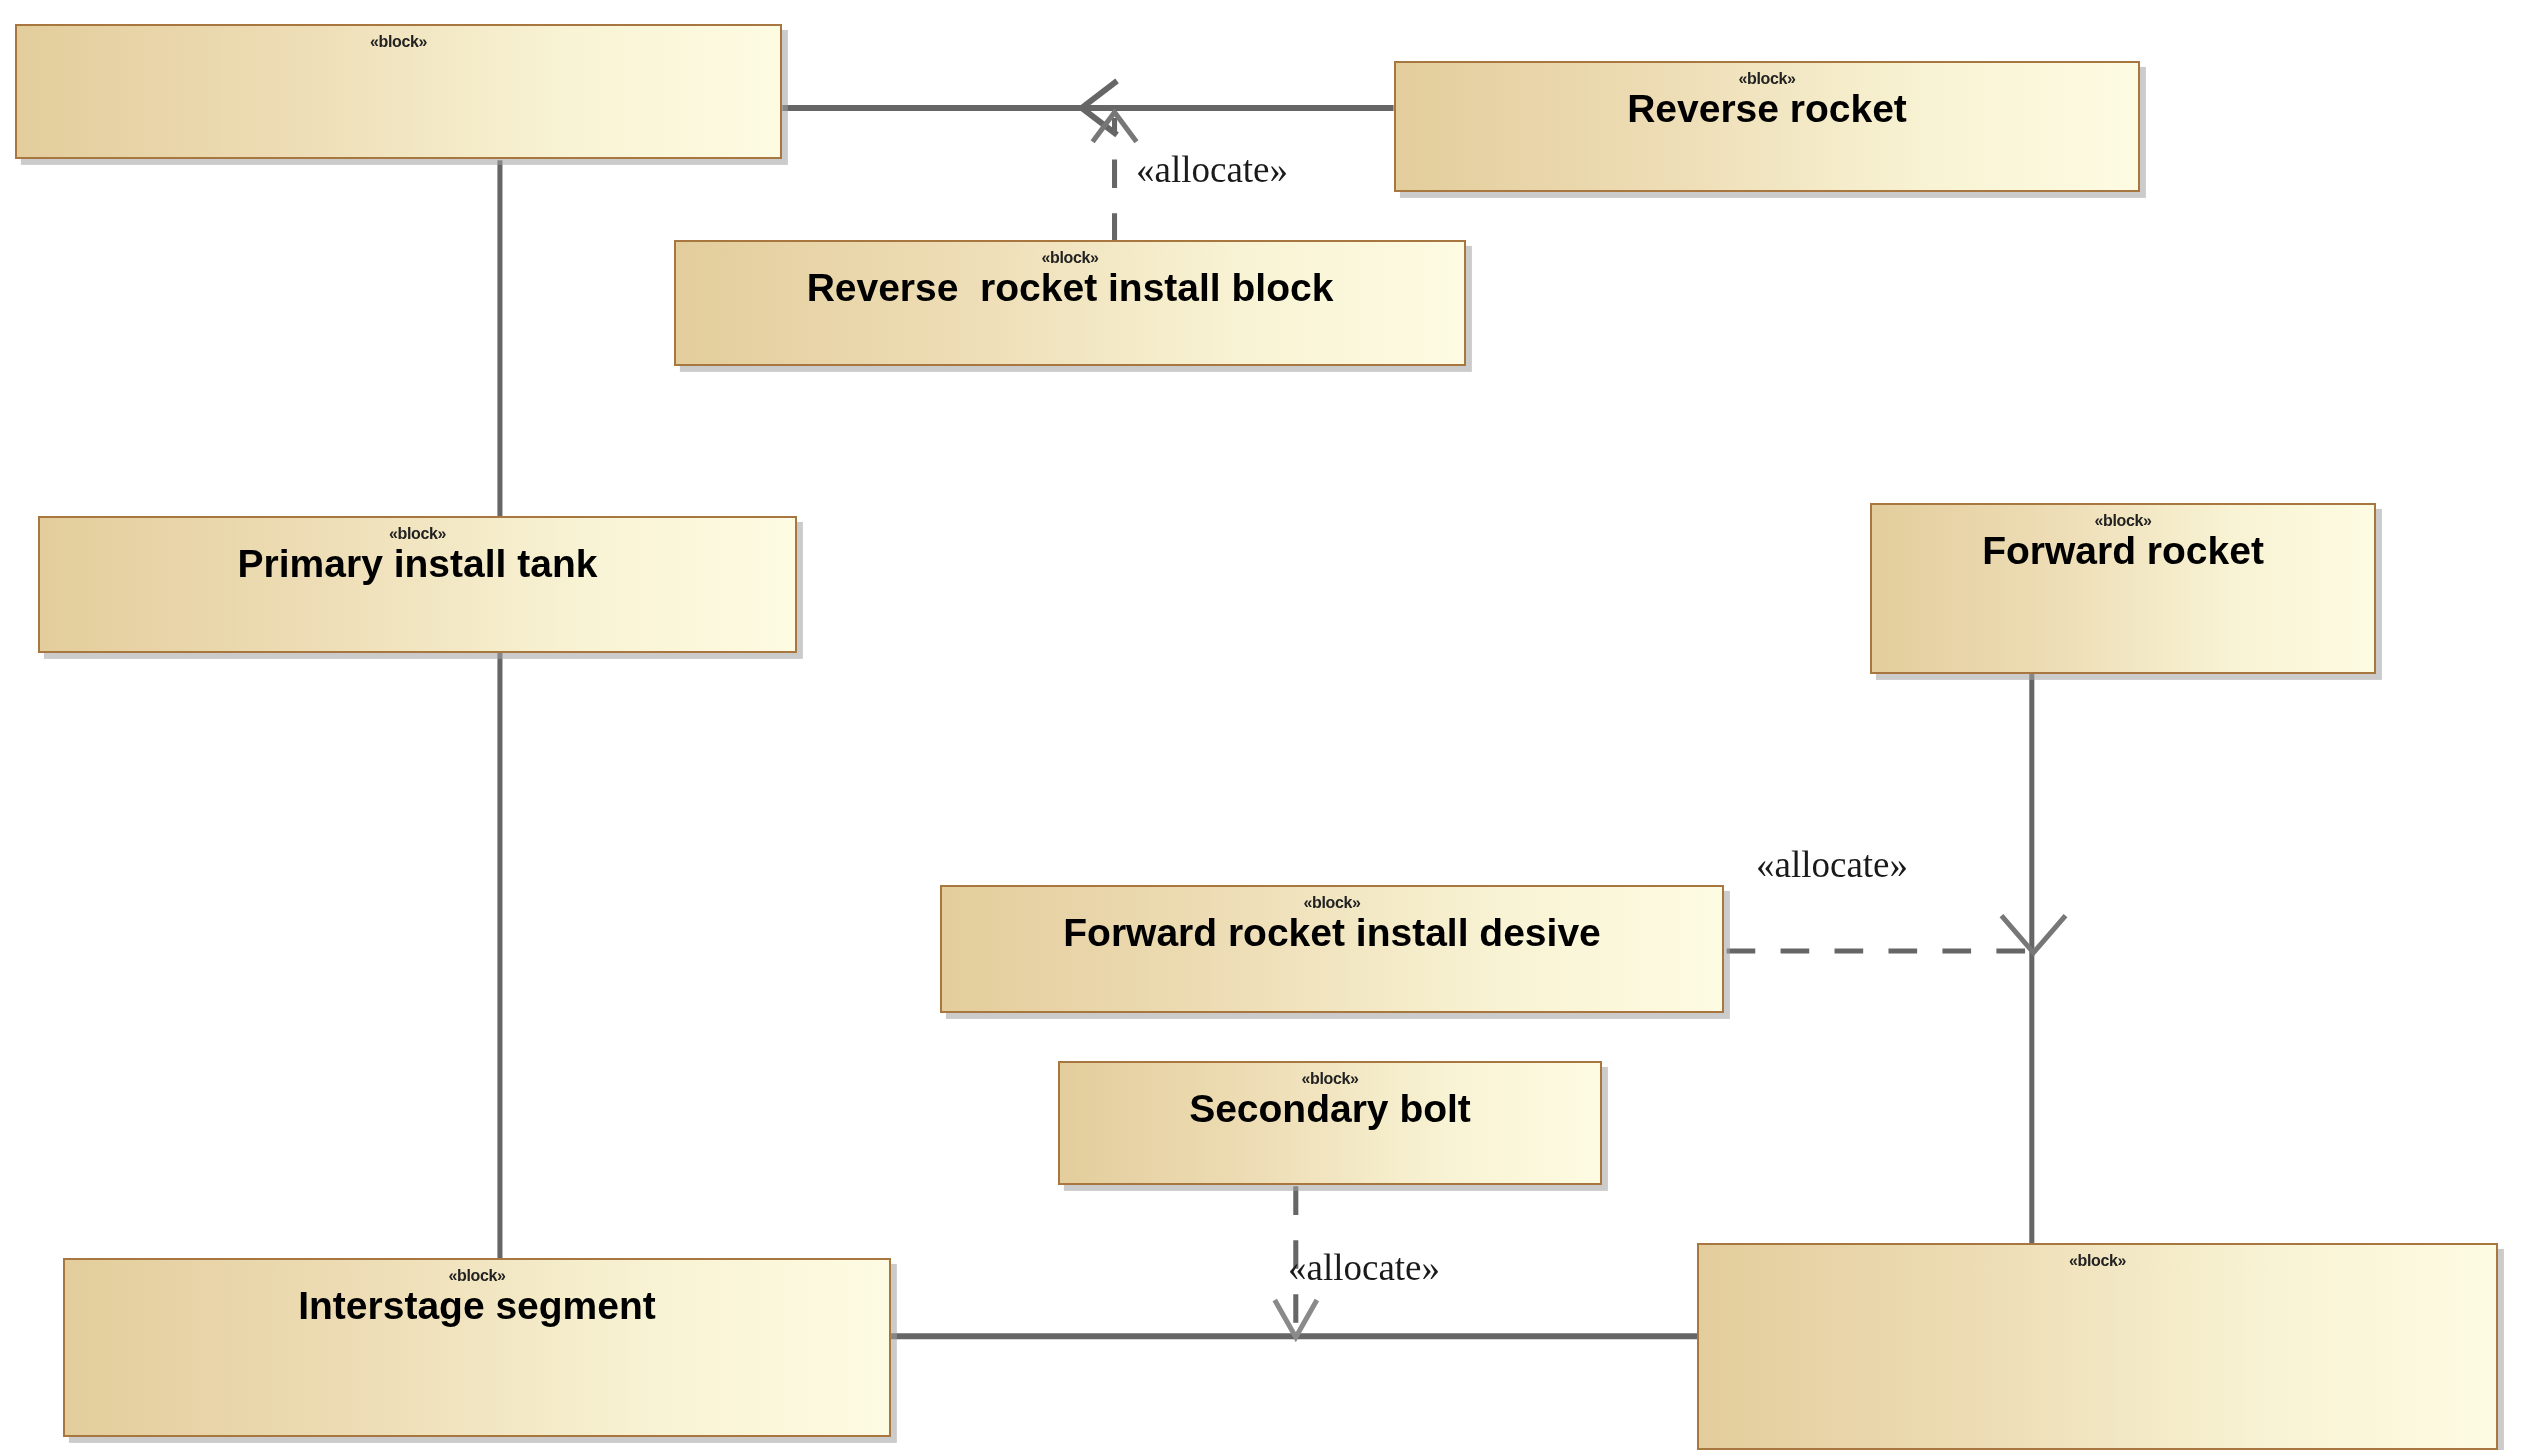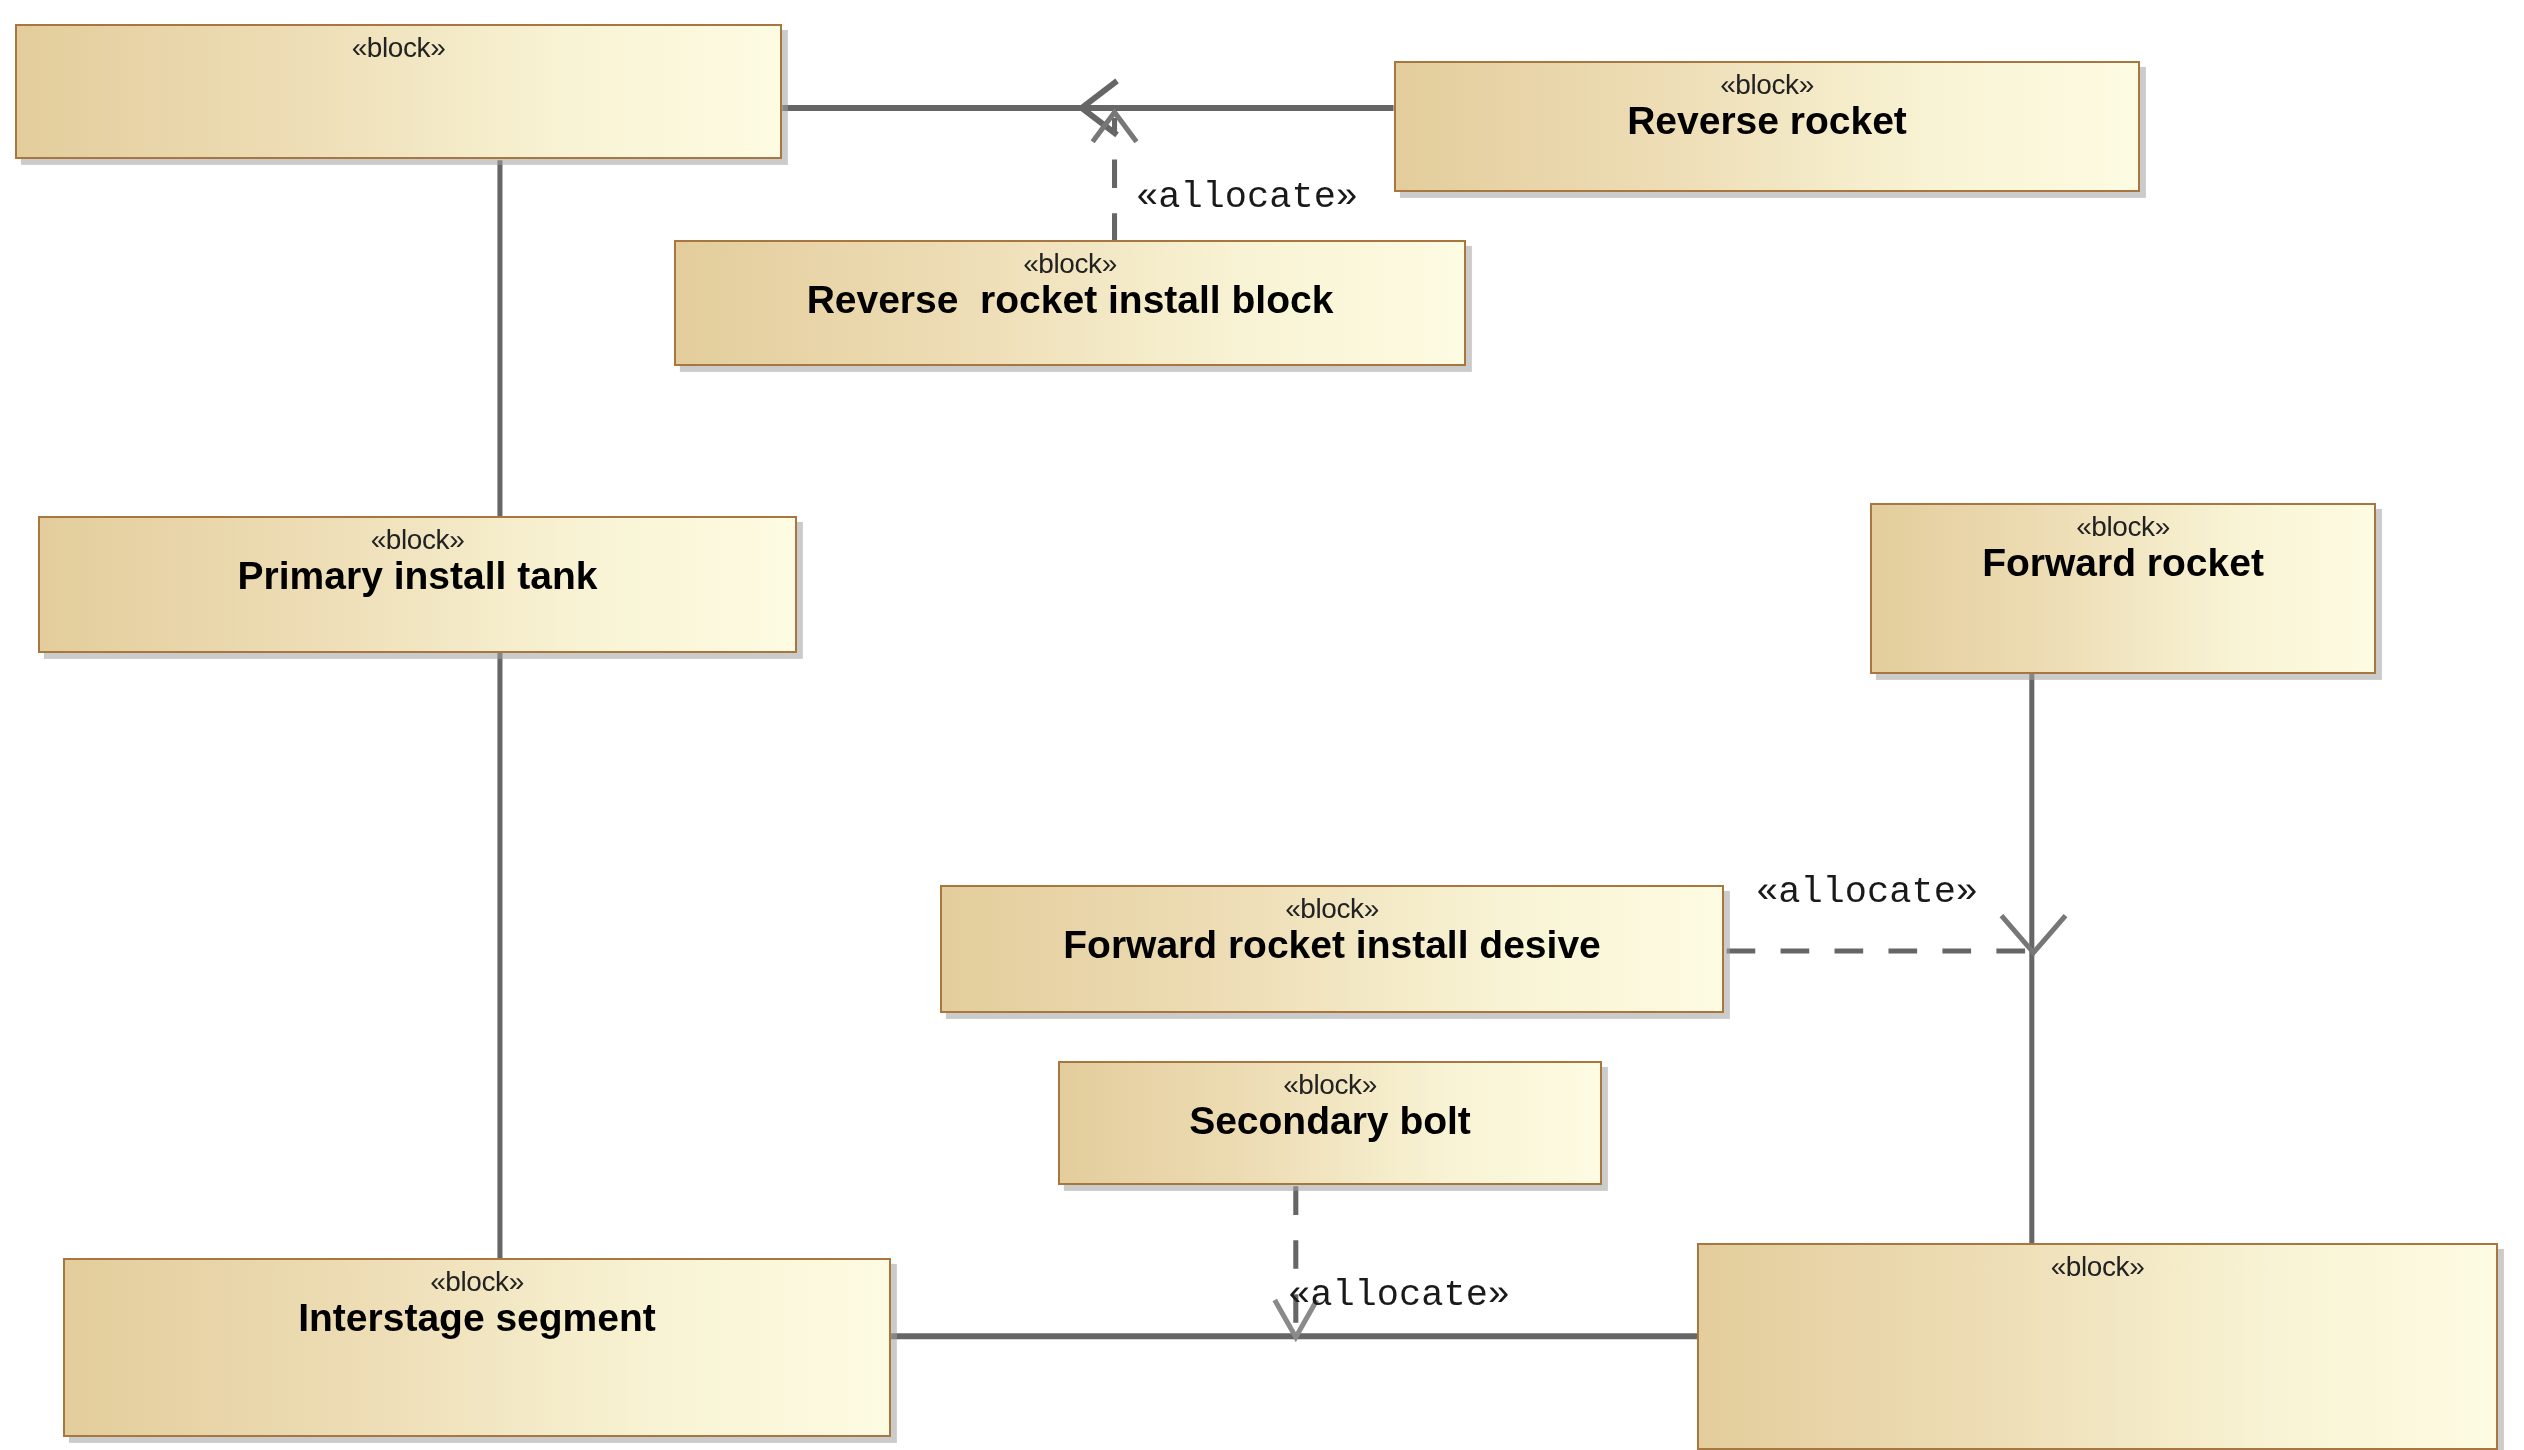--- a/index.html
+++ b/index.html
@@ -34,44 +34,43 @@
       linear-gradient(to right, #e3cd9c 0%, #eddcb4 35%, #f8f3d4 72%, #fdfbe2 100%);
     box-shadow: 5.9px 5.9px 0 0 rgba(160,160,160,0.55);
     display: flex;
     flex-direction: column;
     align-items: center;
     justify-content: flex-start;
     padding-top: 8.4px;
     z-index: 5;
   }
   .block .stereotype {
-    font-size: 28px;
-    font-weight: normal;
+    font-size: 16px;
+    font-weight: bold;
     color: #222222;
     letter-spacing: -0.4px;
     line-height: 1;
     margin-bottom: 1.7px;
     white-space: pre;
   }
   .block .blockname {
     font-size: 39px;
     font-weight: bold;
     color: #000000;
     line-height: 1.05;
     white-space: pre;
     text-align: center;
   }
   .edge-label {
     position: absolute;
     font-size: 37px;
     color: #1a1a1a;
     white-space: pre;
     z-index: 8;
-    font-family: Liberation Mono, monospace;
-    margin-top: 28px;
+    font-family: Liberation Serif, serif;
   }
 </style>
 </head>
 <body>
 
 <div id="canvas">
 
   <svg id="edges" viewBox="0 0 2995 1721" xmlns="http://www.w3.org/2000/svg">
 
     <g>

